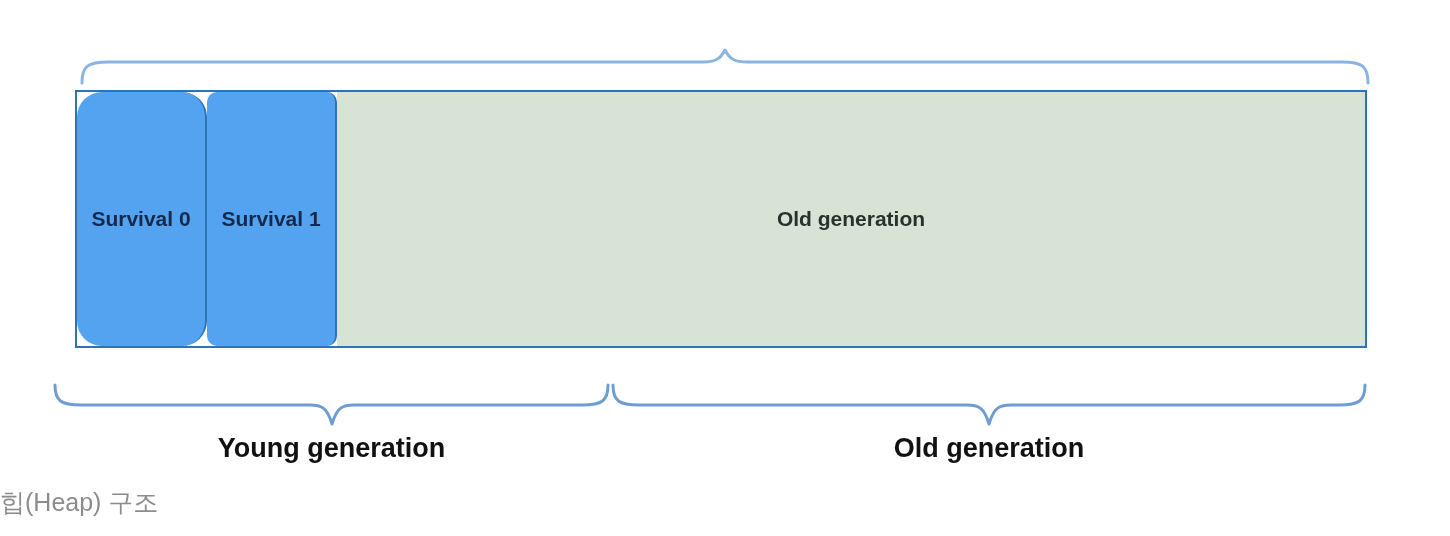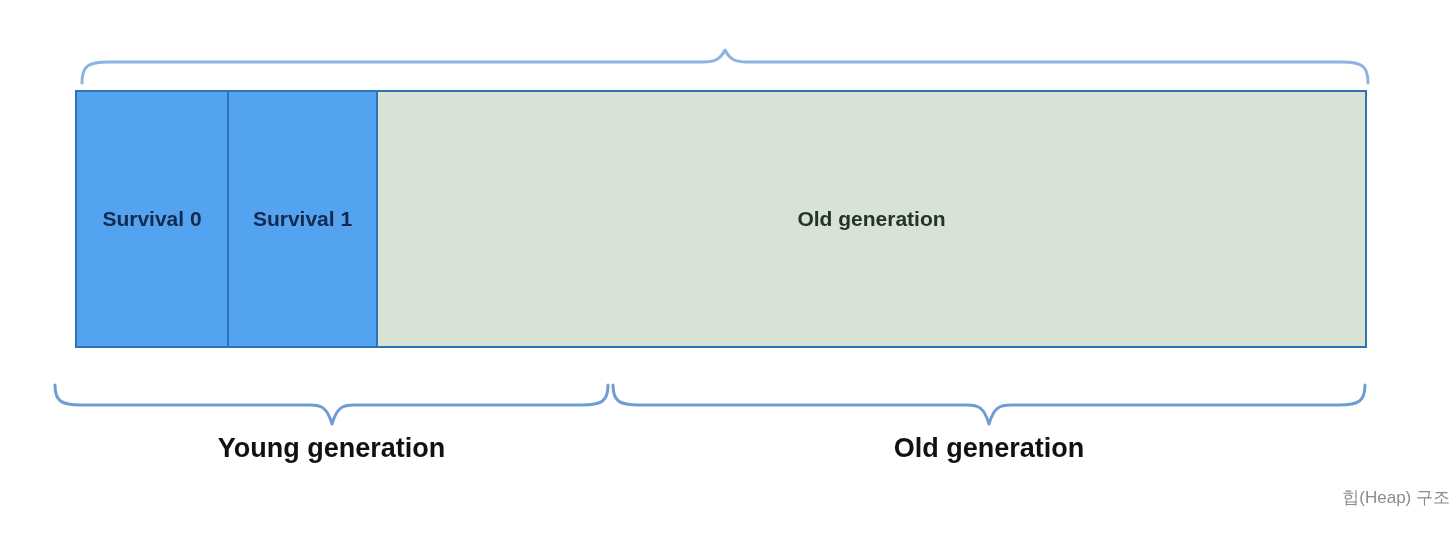--- a/index.html
+++ b/index.html
@@ -41,36 +41,36 @@
   .cell.blue {
     background: var(--young-fill, #54A3F0);
     color: var(--young-label, #15294D);
     border-right: 2px solid var(--box-border, #2E74B5);
   }
   .cell.green {
     background: var(--old-fill, #D6E3D5);
     color: var(--old-label, #26332C);
   }
   .cell-eden { width: 275px; }
-  .cell-s0   { width: 152px; }
-  .cell-s1   { width: 149px; }
+  .cell-s0   { width: 130px; border-radius: 25px; }
+  .cell-s1   { width: 130px; border-radius: 10px; }
   .cell-old  { flex: 1; }
 
   .gen-label {
     position: absolute; top: 433px;
     text-align: center;
     font-size: 27px; font-weight: bold; color: var(--outside-label, #111);
   }
   #young-label { left: 55px;  width: 553px; }
   #old-label   { left: 613px; width: 752px; }
 
   .caption {
     position: absolute; left: 0; top: 486px; width: 1450px;
-    text-align: right;
-    font-size: 17px; color: var(--caption, #8C8C8C);
+    text-align: left;
+    font-size: 25px; color: var(--caption, #8C8C8C);
   }
 </style>
 </head>
 <body>
 
 <div class="stage">
 
 
   <svg id="brace-top" class="brace" width="1286" height="33" viewBox="0 0 1286 33" aria-hidden="true">
     <path d="M0,33 C0,16 6,12 26,12 L621,12 C632,12 638,10 643,0 C648,10 654,12 665,12 L1260,12 C1280,12 1286,16 1286,33"></path>

